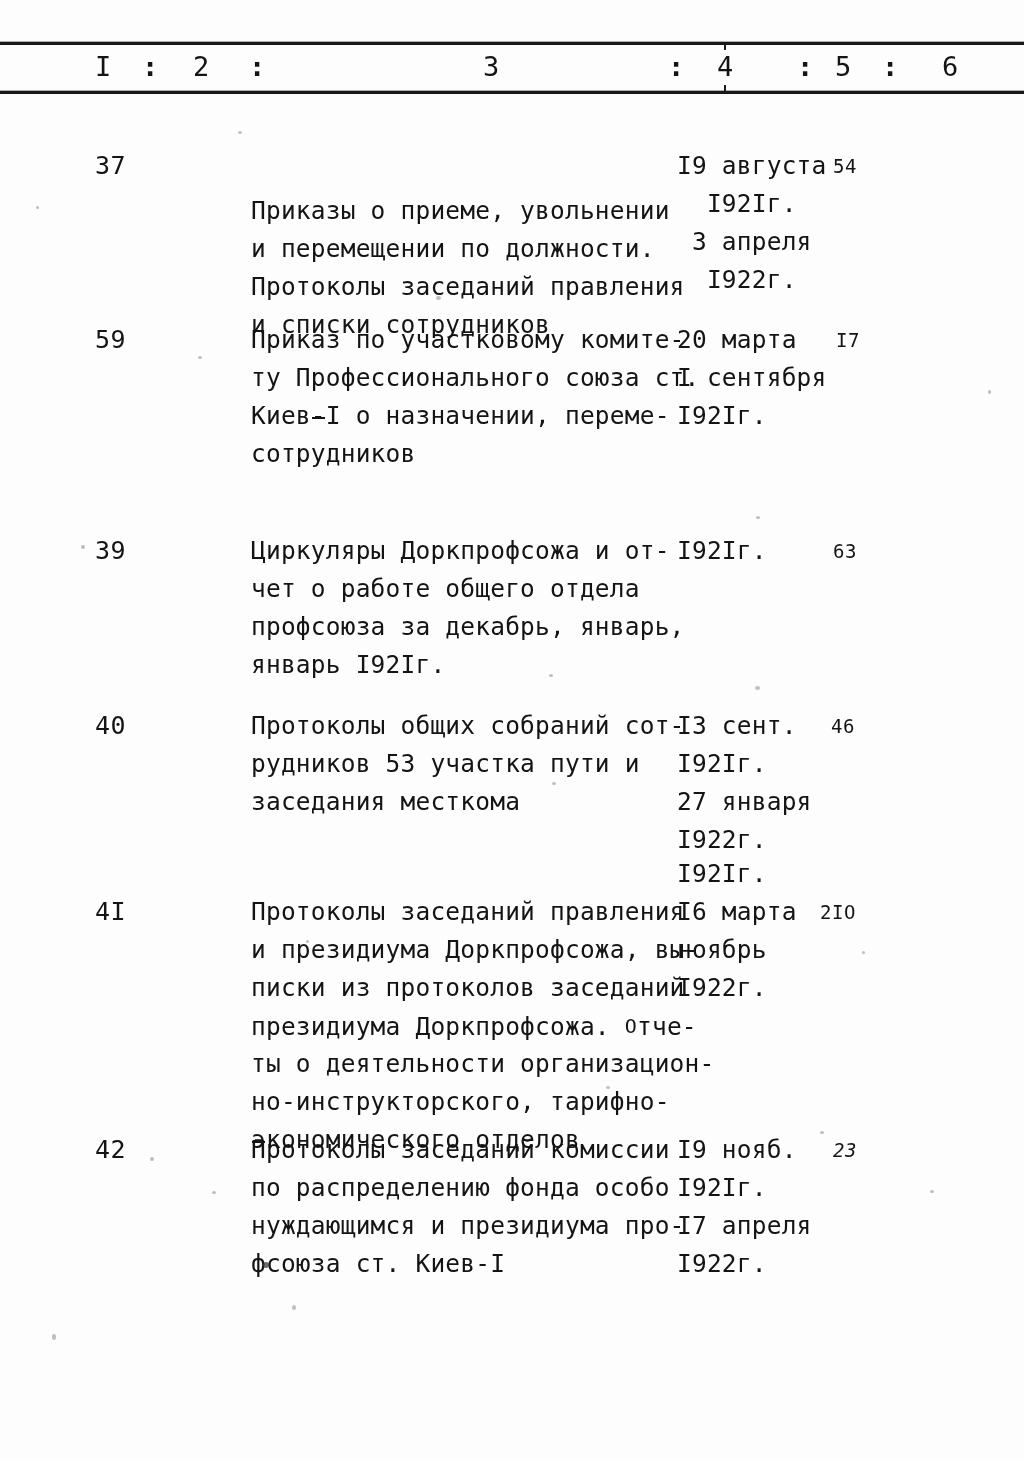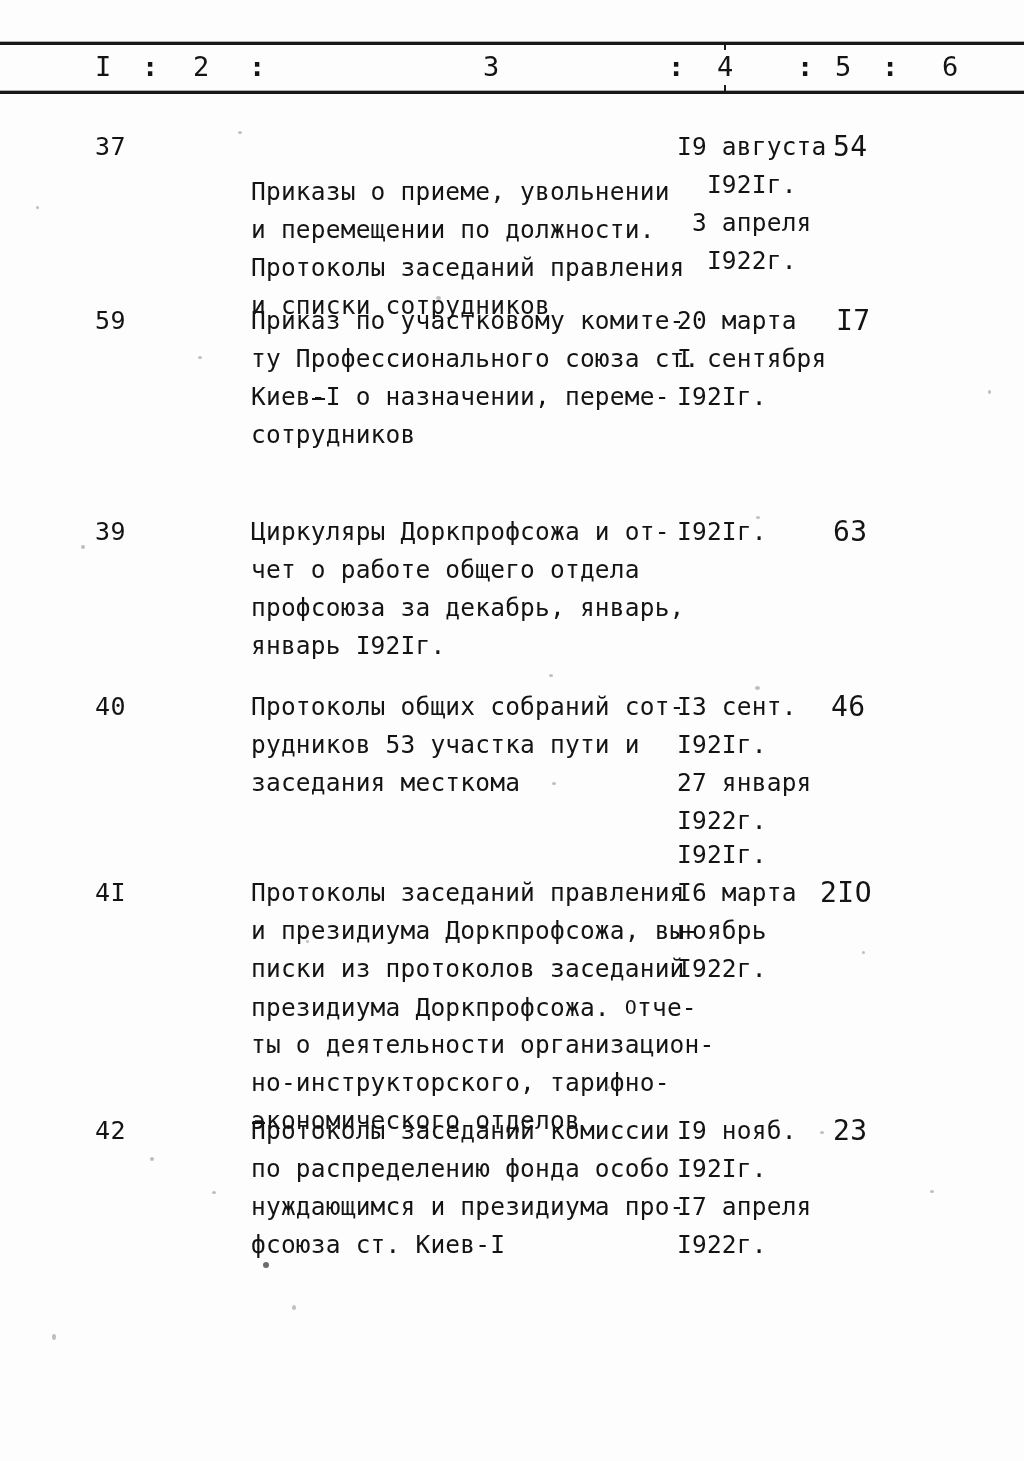--- a/index.html
+++ b/index.html
@@ -74,21 +74,21 @@
     height: 7px;
     background: #1b1b1b;
   }
   .hdr-tick::before { top: 1px; }
   .hdr-tick::after { top: 43px; }
 
   
   #body-area {
     position: absolute;
     left: 0;
-    top: 90px;
+    top: 109px;
     width: 1024px;
     height: 1015px;
   }
   .entry {
     position: absolute;
     left: 0;
     width: 1024px;
   }
   .col-num {
     position: absolute;
@@ -109,21 +109,21 @@
   .col-date {
     position: absolute;
     left: 677px;
     font-size: 24.5px;
     line-height: 38px;
     letter-spacing: 0.2px;
     white-space: nowrap;
   }
   .col-count {
     position: absolute;
-    font-size: 28px;
+    font-size: 19px;
     line-height: 38px;
     letter-spacing: 0.5px;
     white-space: nowrap;
   }
   .desc-line, .date-line { display: block; height: 38px; }
 
   
   .raised {
     font-size: 20px;
     vertical-align: 2px;
@@ -272,21 +272,21 @@
         <span class="desc-line">по распределению фонда особо</span>
         <span class="desc-line">нуждающимся и президиума про-</span>
         <span class="desc-line">фсоюза ст. Киев-I</span>
       </div>
       <div class="col-date" style="top:0px;">
         <span class="date-line">I9 нояб.</span>
         <span class="date-line">I92Iг.</span>
         <span class="date-line">I7 апреля</span>
         <span class="date-line">I922г.</span>
       </div>
-      <span class="col-count" style="left:833px; top:0px;">23</span>
+      <span class="col-count" style="left:833px; top:0px;font-style:italic;">23</span>
     </div>
 
   </div>
 
   <div>
     <span class="speck" style="left:238px;  top:131px; width:4px;  height:3px;"></span>
     <span class="speck" style="left:436px;  top:296px; width:5px;  height:4px;"></span>
     <span class="speck" style="left:198px;  top:356px; width:4px;  height:3px;"></span>
     <span class="speck" style="left:81px;   top:545px; width:4px;  height:4px;"></span>
     <span class="speck" style="left:756px;  top:516px; width:4px;  height:3px;"></span>

